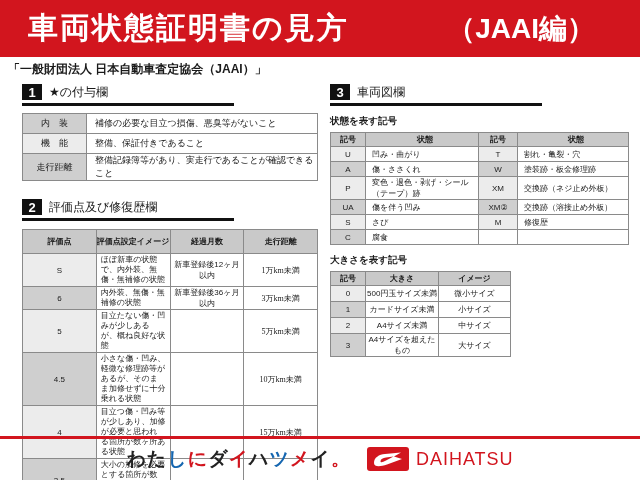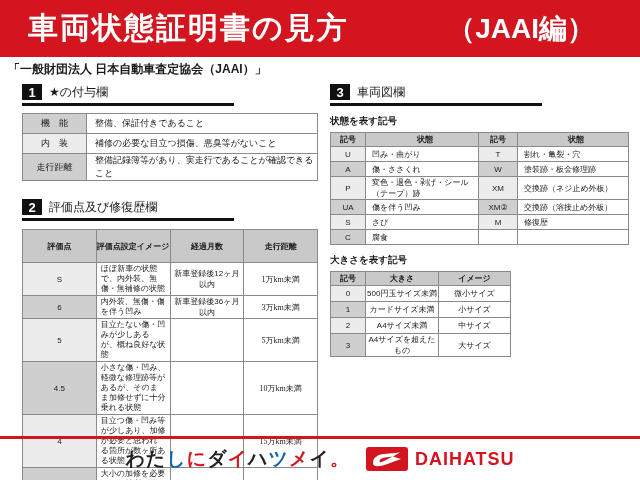--- a/index.html
+++ b/index.html
@@ -34,21 +34,21 @@
   
   .t1 { margin-top:7px; width:296px; font-size:9px; }
   .t1 td { height:20px; }
   .t1 .lab { width:64px; text-align:center; }
   .t1 .val { padding-left:8px; }
   .t1 tr:nth-child(odd)  .lab { background:var(--label-cell-dark,#cfcfcf); }
   .t1 tr:nth-child(even) .lab { background:var(--label-cell-light,#ececec); }
 
   
   .t2 { margin-top:8px; width:296px; font-size:8px; }
-  .t2 th { background:var(--table-header-bg,#c9c9c9); height:33px; font-weight:bold; }
+  .t2 th { background:var(--table-header-bg,#c9c9c9); height:24px; font-weight:bold; }
   .t2 td.score { width:32px;  text-align:center; }
   .t2 td.img   { width:128px; padding:1px 4px; line-height:1.25; }
   .t2 td.mon   { width:62px;  text-align:center; }
   .t2 td.dist  { width:72px;  text-align:center;font-family:Liberation Serif, serif; }
   .t2 tbody tr:nth-child(odd)  .score { background:var(--label-cell-light,#ececec); }
   .t2 tbody tr:nth-child(even) .score { background:var(--label-cell-dark,#cfcfcf); }
   .t2 tr.h1 td { height:12px; }
   .t2 tr.h2 td { height:22px; }
 
   
@@ -72,21 +72,21 @@
   .t4 .img  { width:72px; }
   .t4 tbody tr:nth-child(odd)  .sym { background:var(--label-cell-light,#ececec); }
   .t4 tbody tr:nth-child(even) .sym { background:var(--label-cell-dark,#cfcfcf); }
 
   .divider { position:absolute; top:436px; left:0; width:640px; height:3px; background:var(--brand-red,#d2151e); }
 
   .footer { position:absolute; top:444px; left:0; width:640px; height:30px;
             display:flex; align-items:center; justify-content:center; gap:16px; }
   .tagline { font-size:19px; font-weight:bold; letter-spacing:1px; display:flex; }
   .logo { display:flex; align-items:center; gap:7px; }
-  .wordmark { color:var(--brand-red,#d2151e); font-size:18px; font-weight:bold; letter-spacing:1px; }
+  .wordmark { color:var(--brand-red,#d2151e); font-size:18px; font-weight:normal; letter-spacing:1px; }
 </style>
 </head>
 <body>
 
 <div class="header">
   <div class="title">車両状態証明書の見方</div>
   <div class="edition">（JAAI編）</div>
 </div>
 
 <div class="subtitle">「一般財団法人 日本自動車査定協会（JAAI）」</div>
@@ -94,26 +94,26 @@
 <div class="col-left">
 
   <div class="sec-head">
     <span class="sec-num">1</span>
     <span class="sec-title">★の付与欄</span>
   </div>
 
   <table class="t1">
     <tbody>
       <tr>
+        <td class="lab">内　装</td>
+        <td class="val">補修の必要な目立つ損傷、悪臭等がないこと</td>
+      </tr>
+      <tr>
         <td class="lab">機　能</td>
         <td class="val">整備、保証付きであること</td>
-      </tr>
-      <tr>
-        <td class="lab">内　装</td>
-        <td class="val">補修の必要な目立つ損傷、悪臭等がないこと</td>
       </tr>
       <tr>
         <td class="lab">走行距離</td>
         <td class="val">整備記録簿等があり、実走行であることが確認できること</td>
       </tr>
     </tbody>
   </table>
 
   <div class="sec-head" style="margin-top:18px;">
     <span class="sec-num">2</span>
@@ -131,21 +131,21 @@
     </thead>
     <tbody>
       <tr class="h1">
         <td class="score">S</td>
         <td class="img">ほぼ新車の状態で、内外装、無傷・無補修の状態</td>
         <td class="mon">新車登録後12ヶ月以内</td>
         <td class="dist">1万km未満</td>
       </tr>
       <tr class="h1">
         <td class="score">6</td>
-        <td class="img">内外装、無傷・傷を伴う凹み</td>
+        <td class="img">内外装、無傷・無補修の状態</td>
         <td class="mon">新車登録後36ヶ月以内</td>
         <td class="dist">3万km未満</td>
       </tr>
       <tr class="h1">
         <td class="score">5</td>
         <td class="img">目立たない傷・凹みが少しあるが、概ね良好な状態</td>
         <td class="mon"></td>
         <td class="dist">5万km未満</td>
       </tr>
       <tr class="h2">

